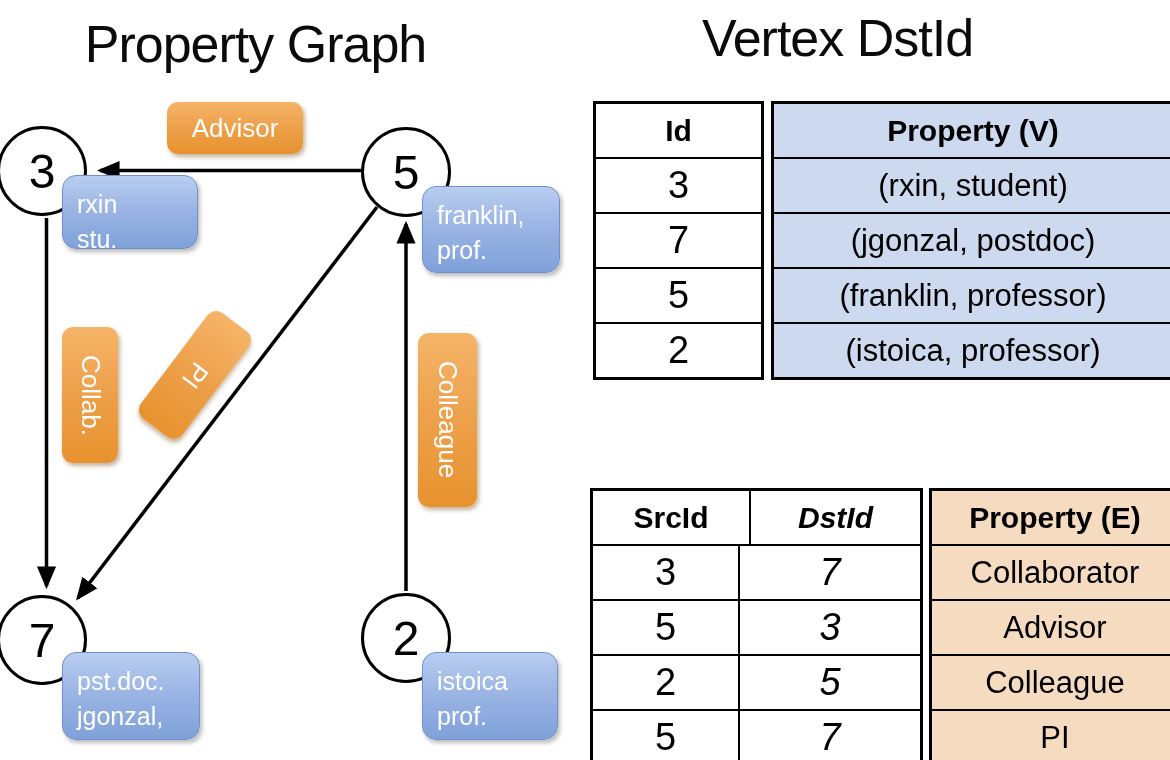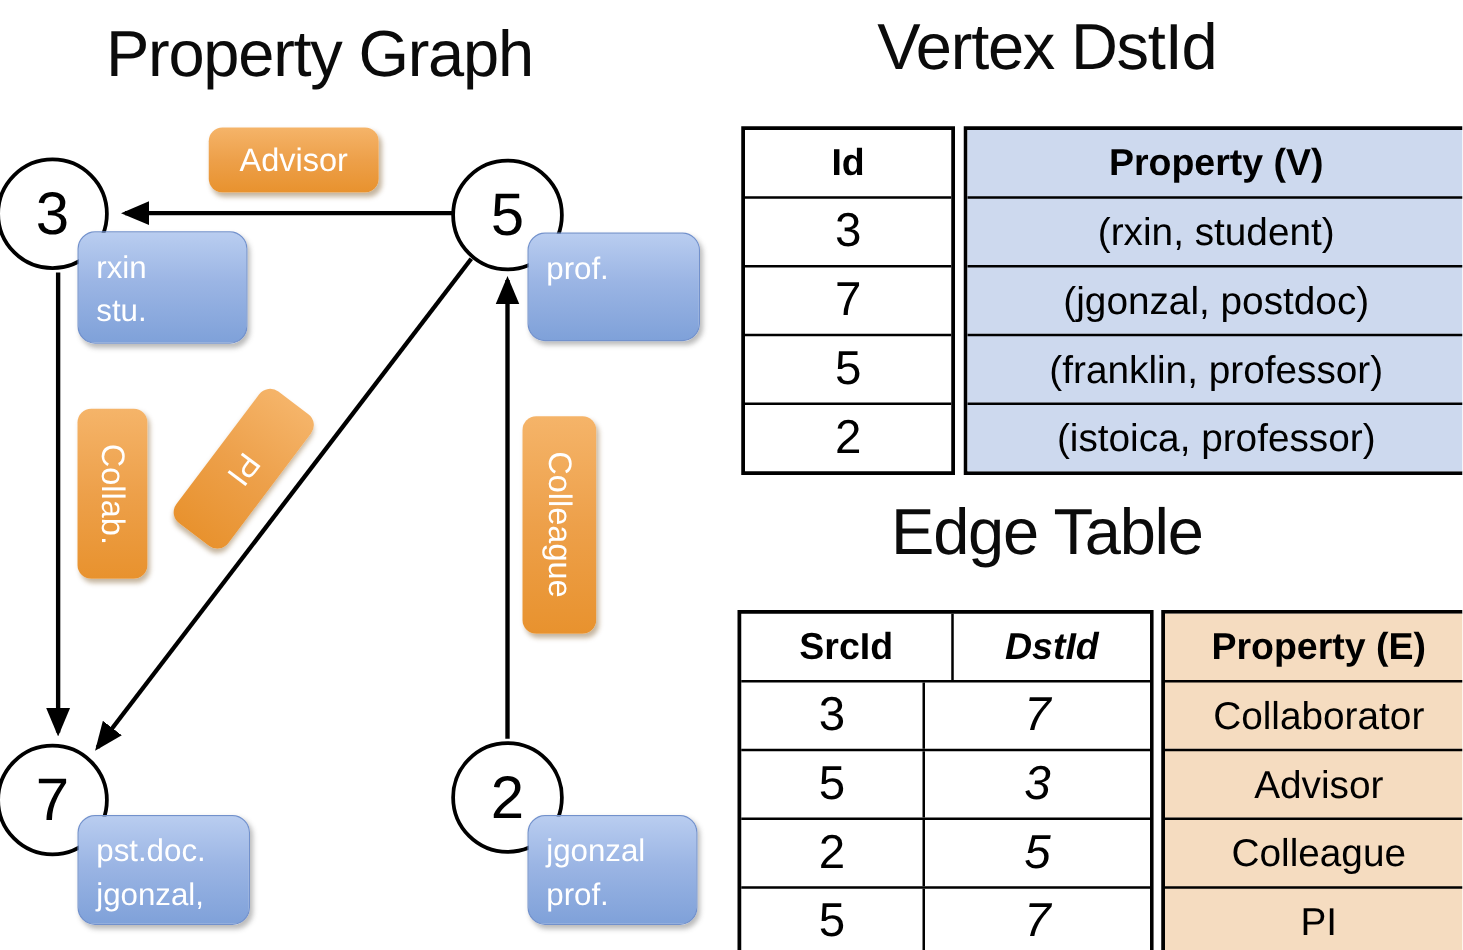--- a/index.html
+++ b/index.html
@@ -103,33 +103,34 @@
     <div class="node" style="left:361px;top:127px">
       <span>5</span>
     </div>
     <div class="node" style="left:-3px;top:595px">
       <span>7</span>
     </div>
     <div class="node" style="left:361px;top:593px">
       <span>2</span>
     </div>
 
-    <div class="vbox" style="left:62px;top:185px;width:136px;height:90px">
+    <div class="vbox" style="left:62px;top:175px;width:136px;height:74px">
       <div>rxin</div>
       <div>stu.</div>
     </div>
     <div class="vbox" style="left:422px;top:186px;width:138px;height:87px">
+      <div>franklin,</div>
       <div>prof.</div>
     </div>
     <div class="vbox" style="left:62px;top:652px;width:138px;height:88px">
       <div>pst.doc.</div>
       <div>jgonzal,</div>
     </div>
     <div class="vbox" style="left:422px;top:652px;width:136px;height:88px">
-      <div>jgonzal</div>
+      <div>istoica</div>
       <div>prof.</div>
     </div>
   </div>
 
   <div class="pane" id="right-pane">
     <div class="big-title" id="vertex-title">Vertex DstId</div>
 
     <div class="tbl" style="left:8px;top:101px">
       <div class="sub" style="width:165px">
         <div class="row head">
@@ -161,26 +162,25 @@
           </div>
         <div class="row">
             <div class="cell txt">(franklin, professor)</div>
           </div>
         <div class="row">
             <div class="cell txt">(istoica, professor)</div>
           </div>
       </div>
     </div>
 
-    <div class="big-title" id="edge-title">Edge Table</div>
 
     <div class="tbl" style="left:5px;top:488px">
       <div class="sub" style="width:327px">
         <div class="row head">
-          <div class="cell split" style="width:168px">SrcId</div>
+          <div class="cell split" style="width:156px">SrcId</div>
           <div class="cell vline">DstId</div>
         </div>
         <div class="row">
           <div class="cell split num" style="width:145px">3</div>
           <div class="cell vline num">7</div>
         </div>
         <div class="row">
           <div class="cell split num" style="width:145px">5</div>
           <div class="cell vline num">3</div>
         </div>

